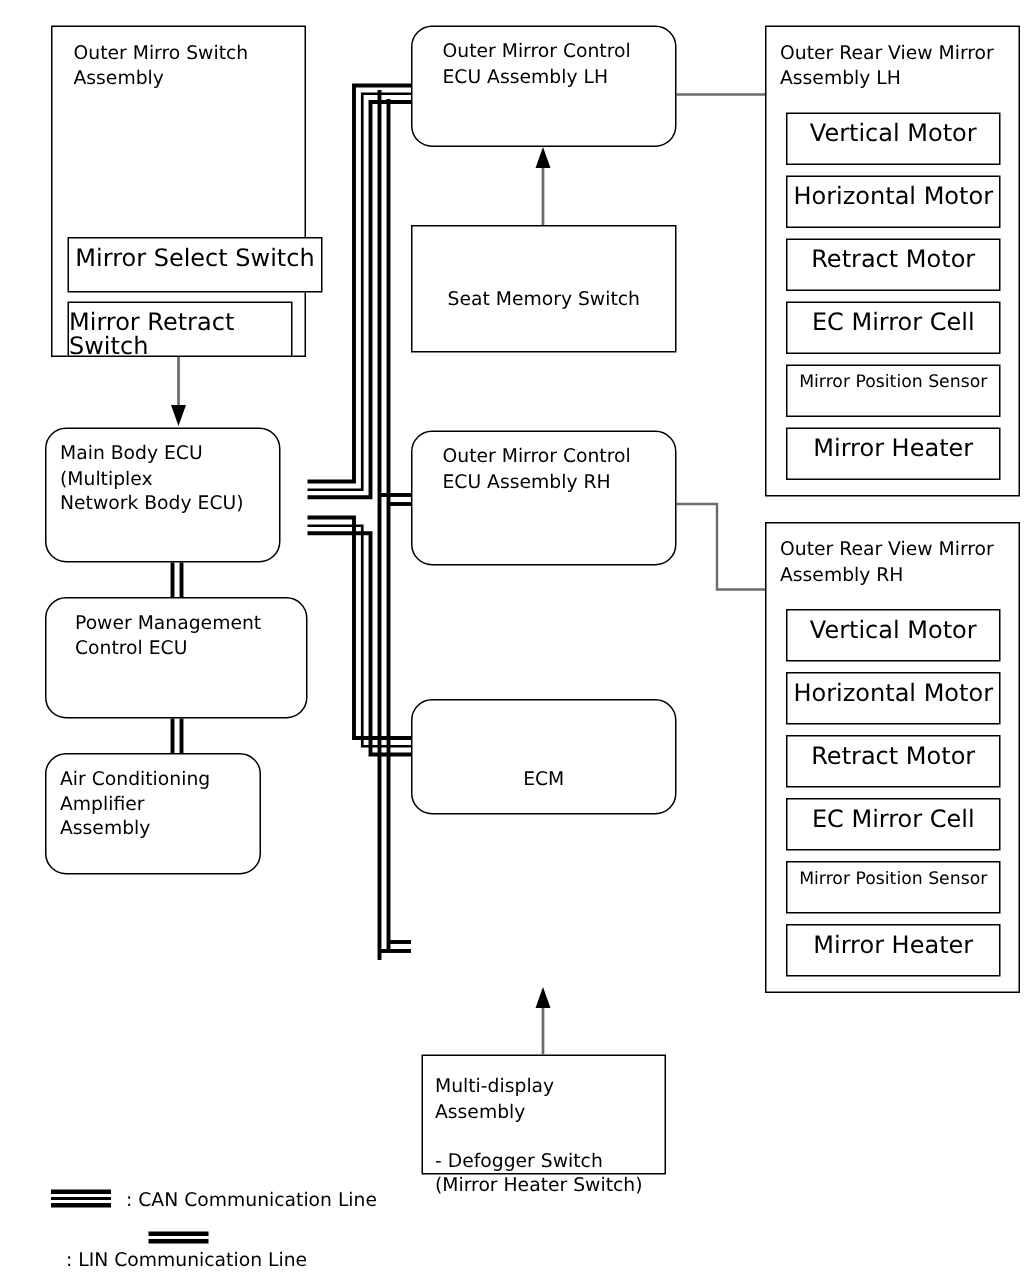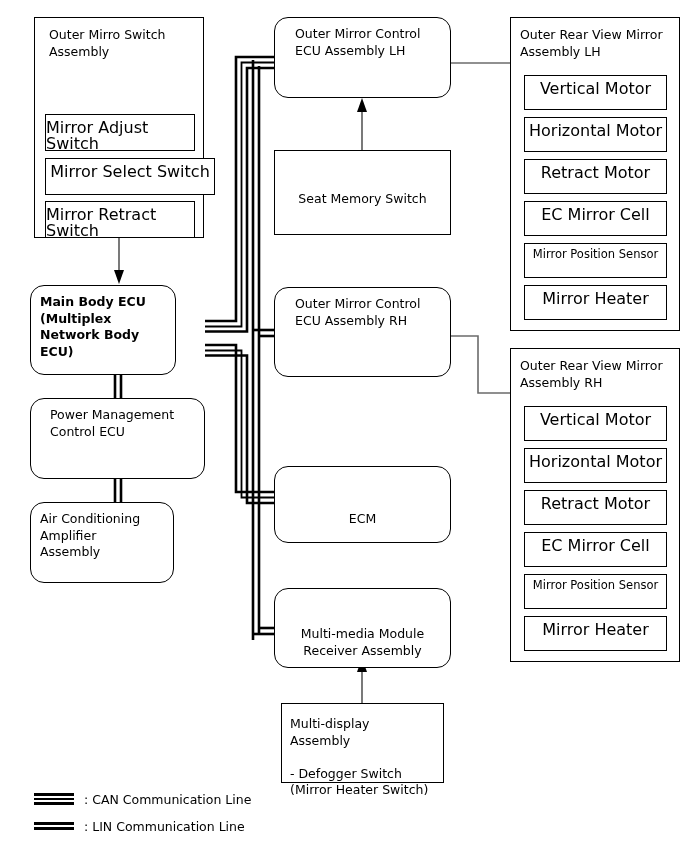--- a/index.html
+++ b/index.html
@@ -98,32 +98,29 @@
     <g fill="#000">
       <polygon points="107,284 102,270 112,270"></polygon>
       <polygon points="350,98 345,112 355,112"></polygon>
       <polygon points="350,658 345,672 355,672"></polygon>
     </g>
   </svg>
 
   <div class="box" style="left:22px;top:17px;width:170px;height:221px;">
     <div class="title t-left" style="top:9px;padding-left:14px;">Outer Mirro Switch
 Assembly</div>
-    <div class="inner" style="left:10px;top:96px;width:150px;height:37px;">
-        <span>Mirror Adjust Switch</span>
-      </div>
     <div class="inner" style="left:10px;top:140px;width:170px;height:37px;">
         <span>Mirror Select Switch</span>
       </div>
     <div class="inner" style="left:10px;top:183px;width:150px;height:37px;">
         <span>Mirror Retract Switch</span>
       </div>
   </div>
 
-  <div class="box rbox" style="left:18px;top:285px;width:146px;height:90px;font-weight:bold;">
+  <div class="box rbox" style="left:18px;top:285px;width:157px;height:90px;">
     <div class="title t-left" style="top:8px;padding-left:9px;">Main Body ECU (Multiplex
 Network Body ECU)</div>
   </div>
 
   <div class="box rbox" style="left:18px;top:398px;width:175px;height:81px;">
     <div class="title t-left" style="top:8px;padding-left:19px;">Power Management
 Control ECU</div>
   </div>
 
   <div class="box rbox" style="left:18px;top:502px;width:144px;height:81px;">
@@ -142,24 +139,20 @@
 
   <div class="box rbox" style="left:262px;top:287px;width:177px;height:90px;">
     <div class="title t-left" style="top:8px;padding-left:20px;">Outer Mirror Control
 ECU Assembly RH</div>
   </div>
 
   <div class="box rbox" style="left:262px;top:466px;width:177px;height:77px;padding-left:48px;">
     <div class="title t-center" style="top:18px;">ECM</div>
   </div>
 
-  <div class="box rbox" style="left:262px;top:588px;width:177px;height:80px;">
-    <div class="title t-center" style="top:11px;">Multi-media Module
-Receiver Assembly</div>
-  </div>
 
   <div class="box" style="left:269px;top:703px;width:163px;height:80px;">
     <div class="title t-left" style="top:12px;padding-left:8px;">Multi-display Assembly
 
 - Defogger Switch
 (Mirror Heater Switch)</div>
   </div>
 
   <div class="box" style="left:498px;top:17px;width:170px;height:314px;">
     <div class="title t-left" style="top:9px;padding-left:9px;">Outer Rear View Mirror
@@ -208,21 +201,21 @@
   </div>
 
   <div class="legend-row" style="left:22px;top:792px;">
     <span class="gl can">
         <i></i>
         <i></i>
         <i></i>
       </span>
     <span class="legend-label">: CAN Communication Line</span>
   </div>
-  <div class="legend-row" style="left:22px;top:819px;">
+  <div class="legend-row" style="left:22px;top:819px;flex-direction:column;">
     <span class="gl lin">
         <i></i>
         <i></i>
       </span>
     <span class="legend-label">: LIN Communication Line</span>
   </div>
 
 </div>
 
 </body></html>

